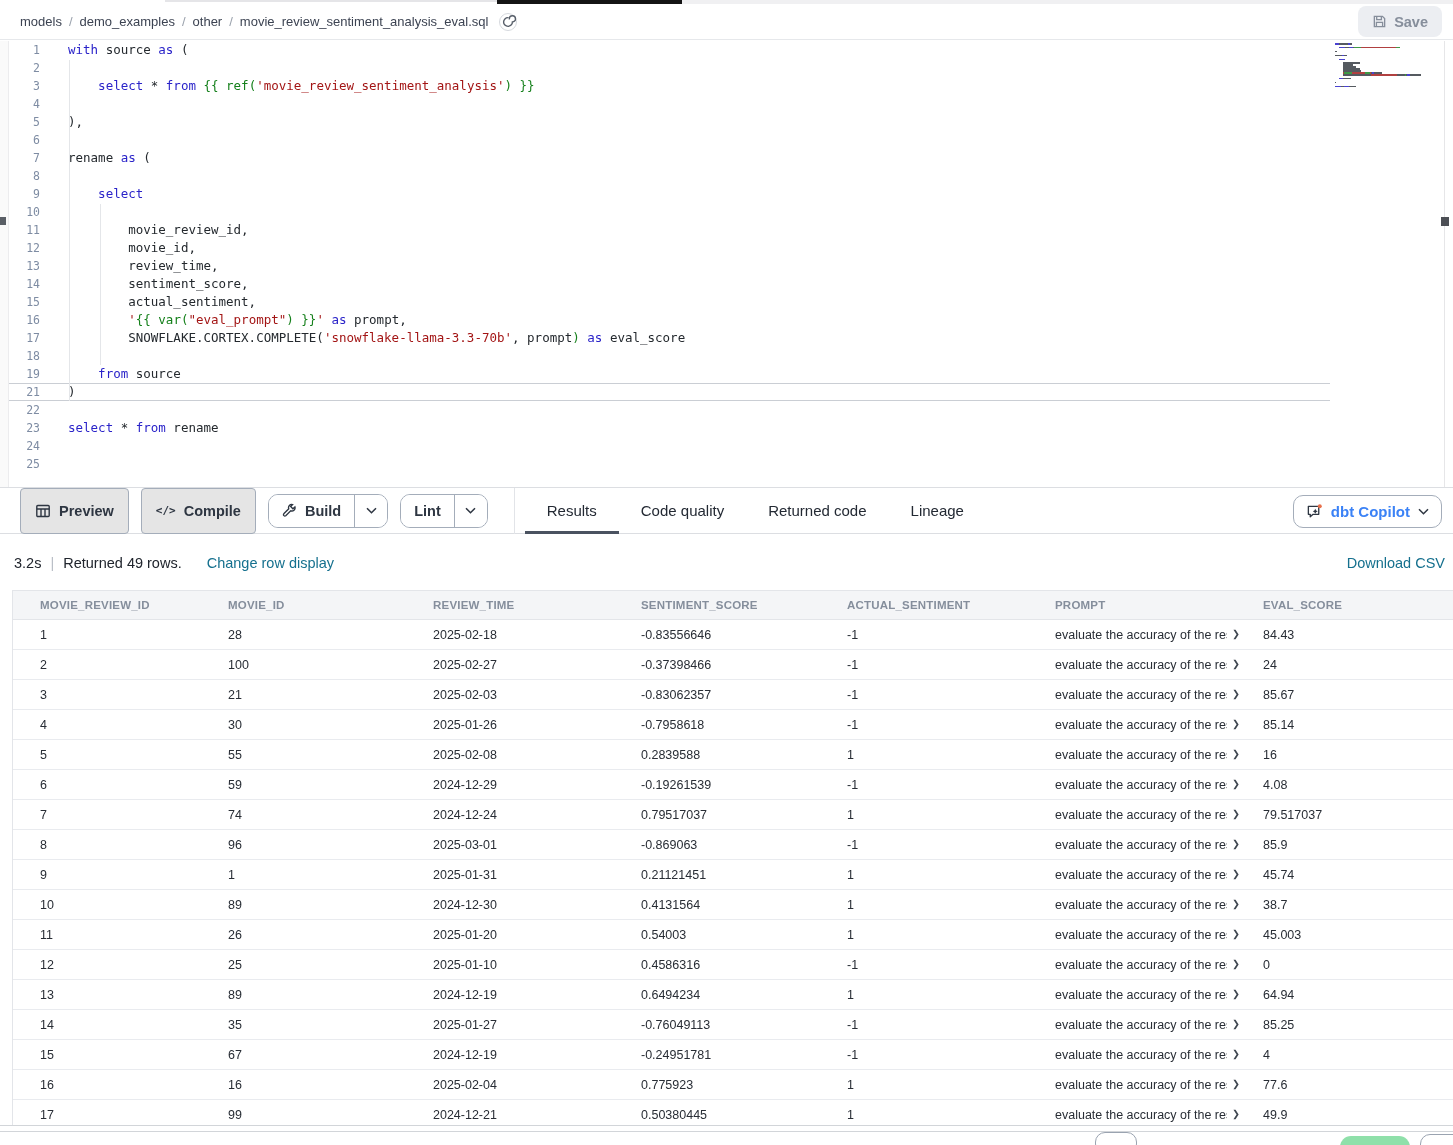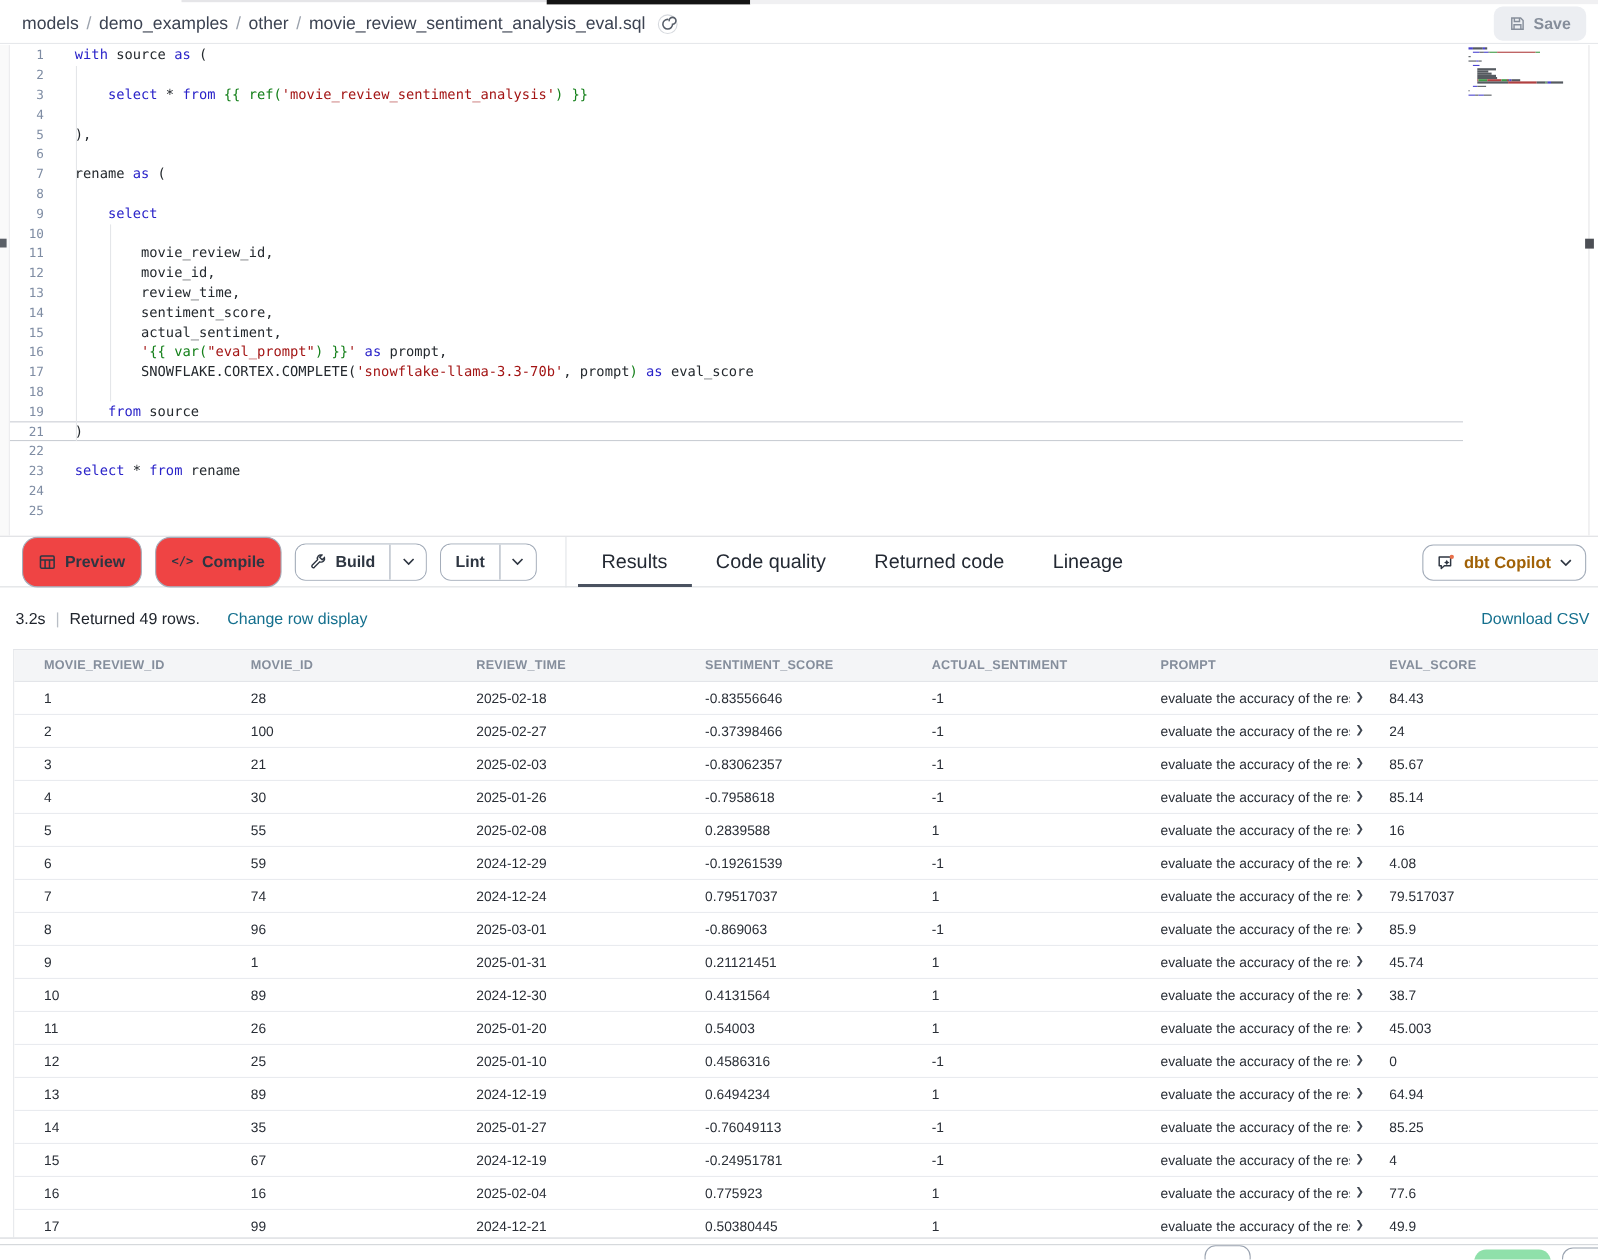--- a/index.html
+++ b/index.html
@@ -7,21 +7,21 @@
     font-family:"Liberation Sans", sans-serif; position:relative; }
 
   
   .top-strip-l { position:absolute; left:165px; top:0; width:332px; height:2px; background:#e5e5e8; }
   .top-strip-black { position:absolute; left:497px; top:0; width:185px; height:6px; background:#141414; }
   .top-strip-r { position:absolute; left:682px; top:0; width:771px; height:4px; background:#f0f0f2; }
 
   
   .header { position:absolute; left:0; top:4px; width:100%; height:36px; background:#fff;
     border-bottom:1px solid #e6e8eb; display:flex; align-items:center; padding-left:20px; }
-  .breadcrumb { display:flex; align-items:flex-start; font-size:16px; color:#3c4352; }
+  .breadcrumb { display:flex; align-items:flex-start; font-size:13px; color:#3c4352; }
   .breadcrumb .sep { color:#9aa1ac; margin:0 7px; }
   .crumb { cursor:default; }
   .bc-icon { margin-left:10px; display:inline-flex; }
   .save-btn { position:absolute; right:11px; top:2px; height:31px; padding:0 14px; border-radius:8px;
     background:#eceef2; border:none; color:#868e9b; font-size:14.5px; font-weight:600;
     display:flex; align-items:center; gap:7px; font-family:inherit; }
 
   
   .editor { position:absolute; left:0; top:41px; width:100%; height:446px; background:#fff; overflow:hidden; }
   .left-strip { position:absolute; left:0; top:0; width:9px; height:100%; background:#fafafa; border-right:1px solid #ececee; }
@@ -44,35 +44,35 @@
   .mm-row { height:1.95px; white-space:nowrap; font-size:0; }
   .mm-seg { display:inline-block; height:1.5px; vertical-align:top; }
 
   
   .ed-sb-track { position:absolute; left:1444px; top:0; width:1px; height:100%; background:#e6e6e8; }
   .ed-sb-thumb { position:absolute; left:1441px; top:176px; width:8px; height:9px; background:#4c4f55; }
 
   
   .toolbar { position:absolute; left:0; top:487px; width:100%; height:47px; background:#fff;
     border-top:1px solid #dcdee2; border-bottom:1px solid #dcdee2; display:flex; align-items:center; padding-left:20px; }
-  .tb-btn { height:46px; border:1px solid #a4adba; border-radius:14px; background:#ef4444; display:flex;
+  .tb-btn { height:46px; border:1px solid #a4adba; border-radius:4px; background:#e5e5e5; display:flex;
     align-items:center; gap:8px; padding:0 14px; font-size:14.5px; font-weight:600; color:#2e3642;
     font-family:inherit; margin-right:12px; }
   .split { display:flex; margin-right:12px; border:1px solid #a4adba; border-radius:10px; overflow:hidden; height:34px; }
   .split .main { border:none; background:#fff; display:flex; align-items:center; gap:8px; padding:0 13px;
     font-size:14.5px; font-weight:600; color:#2e3642; font-family:inherit; }
   .split .chev { border:none; border-left:1px solid #a4adba; background:#fff; width:33px;
     display:flex; align-items:center; justify-content:center; }
   .icon-slashes { font-family:"DejaVu Sans Mono", monospace; font-size:11px; font-weight:700; color:#2e3642; }
   .tabs { display:flex; height:46px; margin-left:14px; border-left:1px solid #e2e4e8; padding-left:10px; }
-  .tab { padding:0 22px; display:flex; align-items:center; font-size:18px; color:#232933; cursor:pointer; }
+  .tab { padding:0 22px; display:flex; align-items:center; font-size:15px; color:#232933; cursor:pointer; }
   .tab.active { box-shadow: inset 0 -3px 0 #4a5260; font-weight:500; }
   .copilot-btn { position:absolute; right:11px; top:7px; height:33px; border:1px solid #a4adba; border-radius:10px;
     background:#fff; display:flex; align-items:center; gap:8px; padding:0 12px; font-size:15px; font-weight:600;
-    color:#a16207; font-family:inherit; }
+    color:#3b82f6; font-family:inherit; }
 
   
   .results-meta { position:absolute; left:0; top:535px; width:100%; height:55px; display:flex;
     align-items:center; padding:0 8px 0 14px; font-size:14.5px; color:#20252d; }
   .meta-pipe { color:#b9bec6; margin:0 9px; }
   .link { color:#15708e; cursor:pointer; }
   .change-link { margin-left:25px; }
   .download-link { margin-left:auto; margin-right:0; }
 
   

